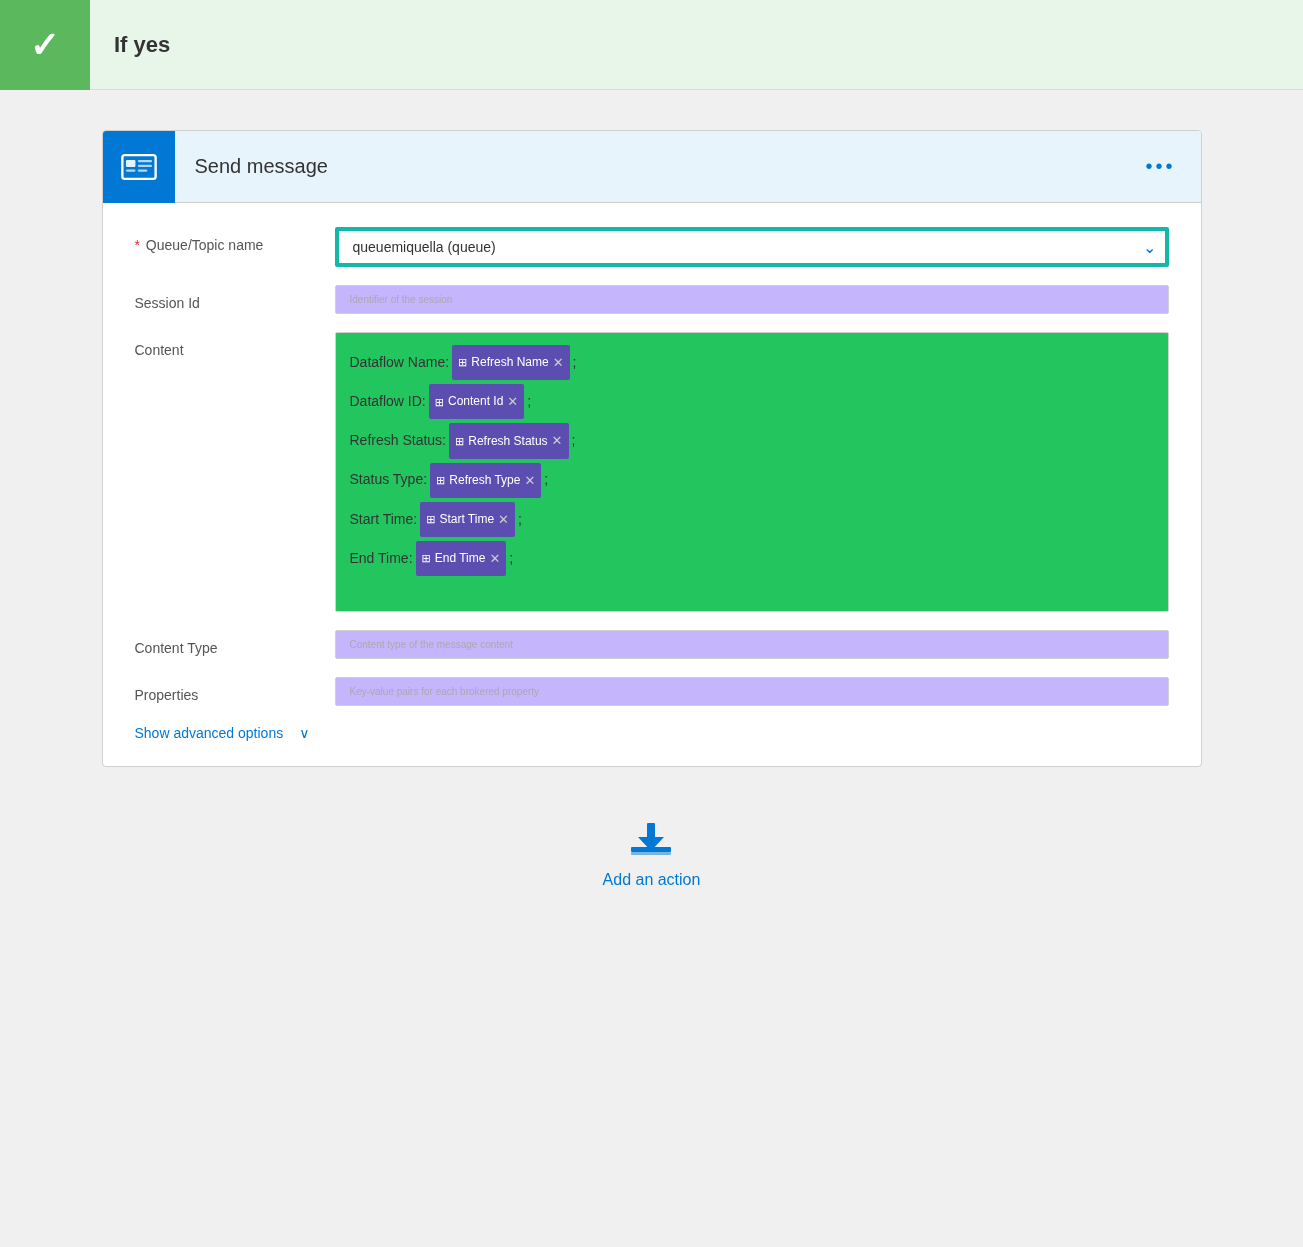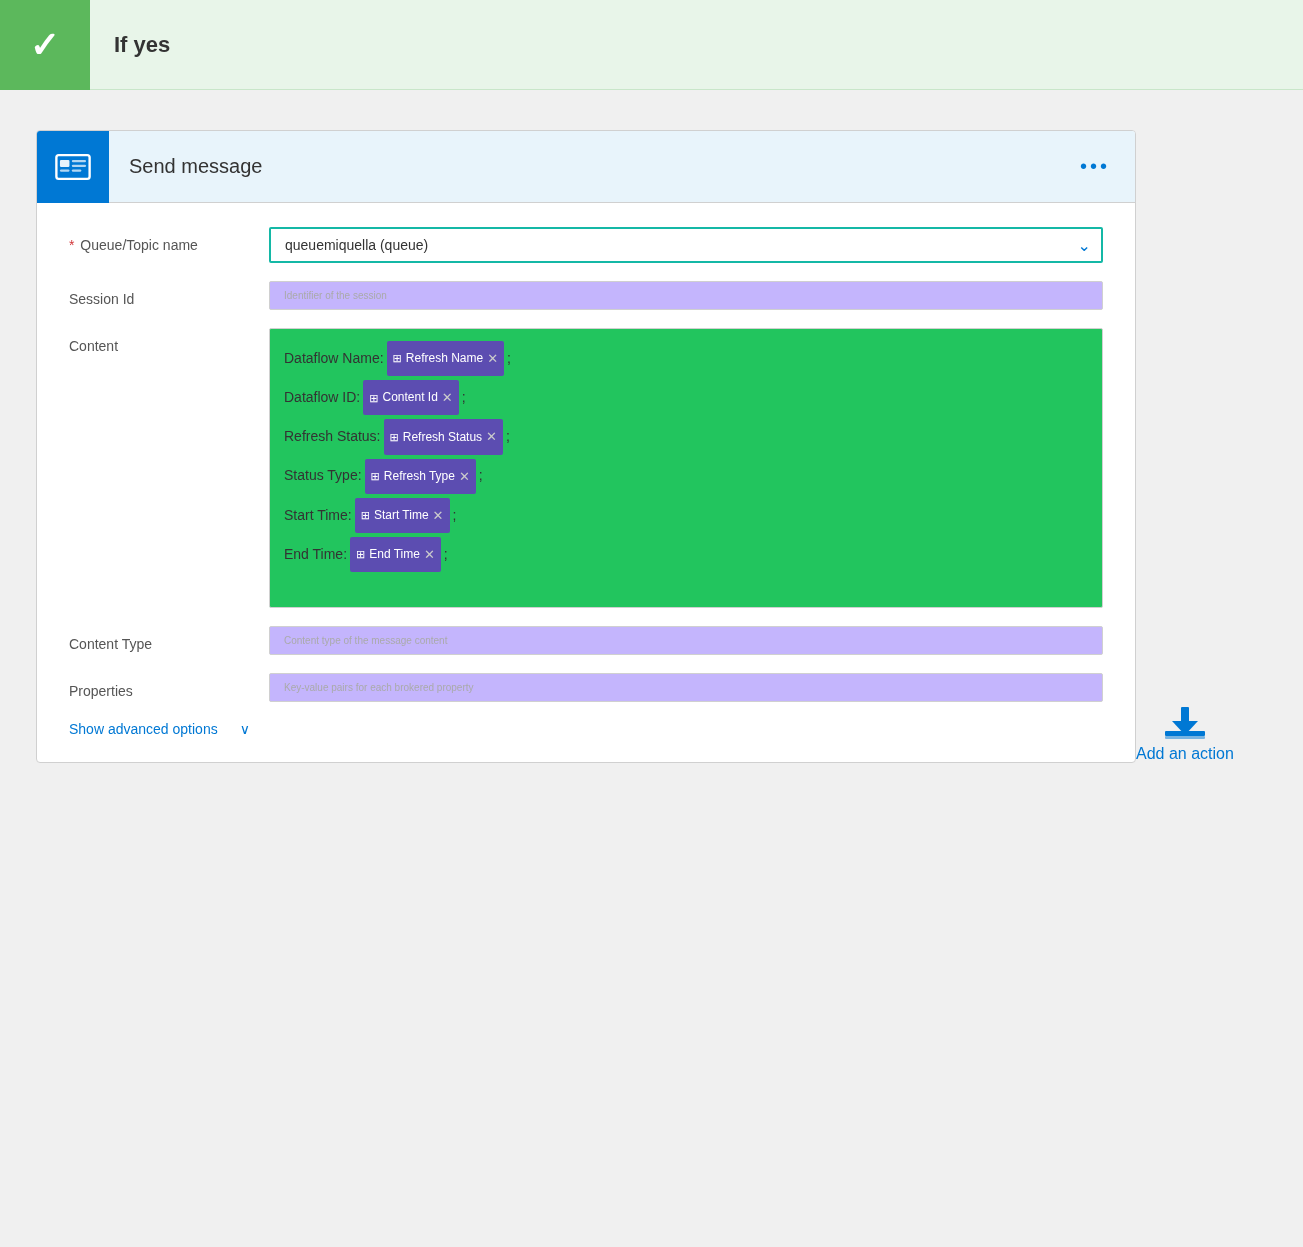--- a/index.html
+++ b/index.html
@@ -52,22 +52,22 @@
       color: #333;
       font-weight: 700;
       margin-left: 24px;
     }
 
     
     .main-content {
       width: 100%;
       padding: 40px 36px;
       display: flex;
-      flex-direction: row;
-      align-items: flex-end;
+      flex-direction: column;
+      align-items: center;
     }
 
     
     .card {
       width: 100%;
       max-width: 1100px;
       background: #fff;
       border: 1px solid #d0d0d0;
       border-radius: 4px;
       overflow: hidden;
@@ -150,21 +150,21 @@
     }
     .input-field::placeholder {
       color: #aaa;
     }
     .select-wrapper {
       position: relative;
       width: 100%;
     }
     .select-field {
       width: 100%;
-      border: 2px solid #14b8a6;
+      border: 4px solid #14b8a6;
       border-radius: 2px;
       padding: 8px 40px 8px 14px;
       font-size: 14px;
       color: #333;
       background: #fff;
       appearance: none;
       cursor: pointer;
       outline: none;
     }
     .select-chevron {
@@ -219,38 +219,39 @@
     
     .advanced-options {
       margin-top: 10px;
     }
     .advanced-link {
       color: #0078d4;
       font-size: 14px;
       cursor: pointer;
       display: inline-flex;
       align-items: center;
-      gap: 22px;
+      gap: 16px;
       text-decoration: none;
       border: none;
       background: none;
     }
 
     
     .add-action-container {
       margin-top: 50px;
       display: flex;
       flex-direction: column;
       align-items: center;
       gap: 14px;
     }
     .add-action-btn {
       display: flex;
       flex-direction: column;
       align-items: center;
+      gap: 10px;
       cursor: pointer;
       text-decoration: none;
     }
     .add-action-icon {
       width: 52px;
       height: 44px;
       display: flex;
       align-items: center;
       justify-content: center;
     }

